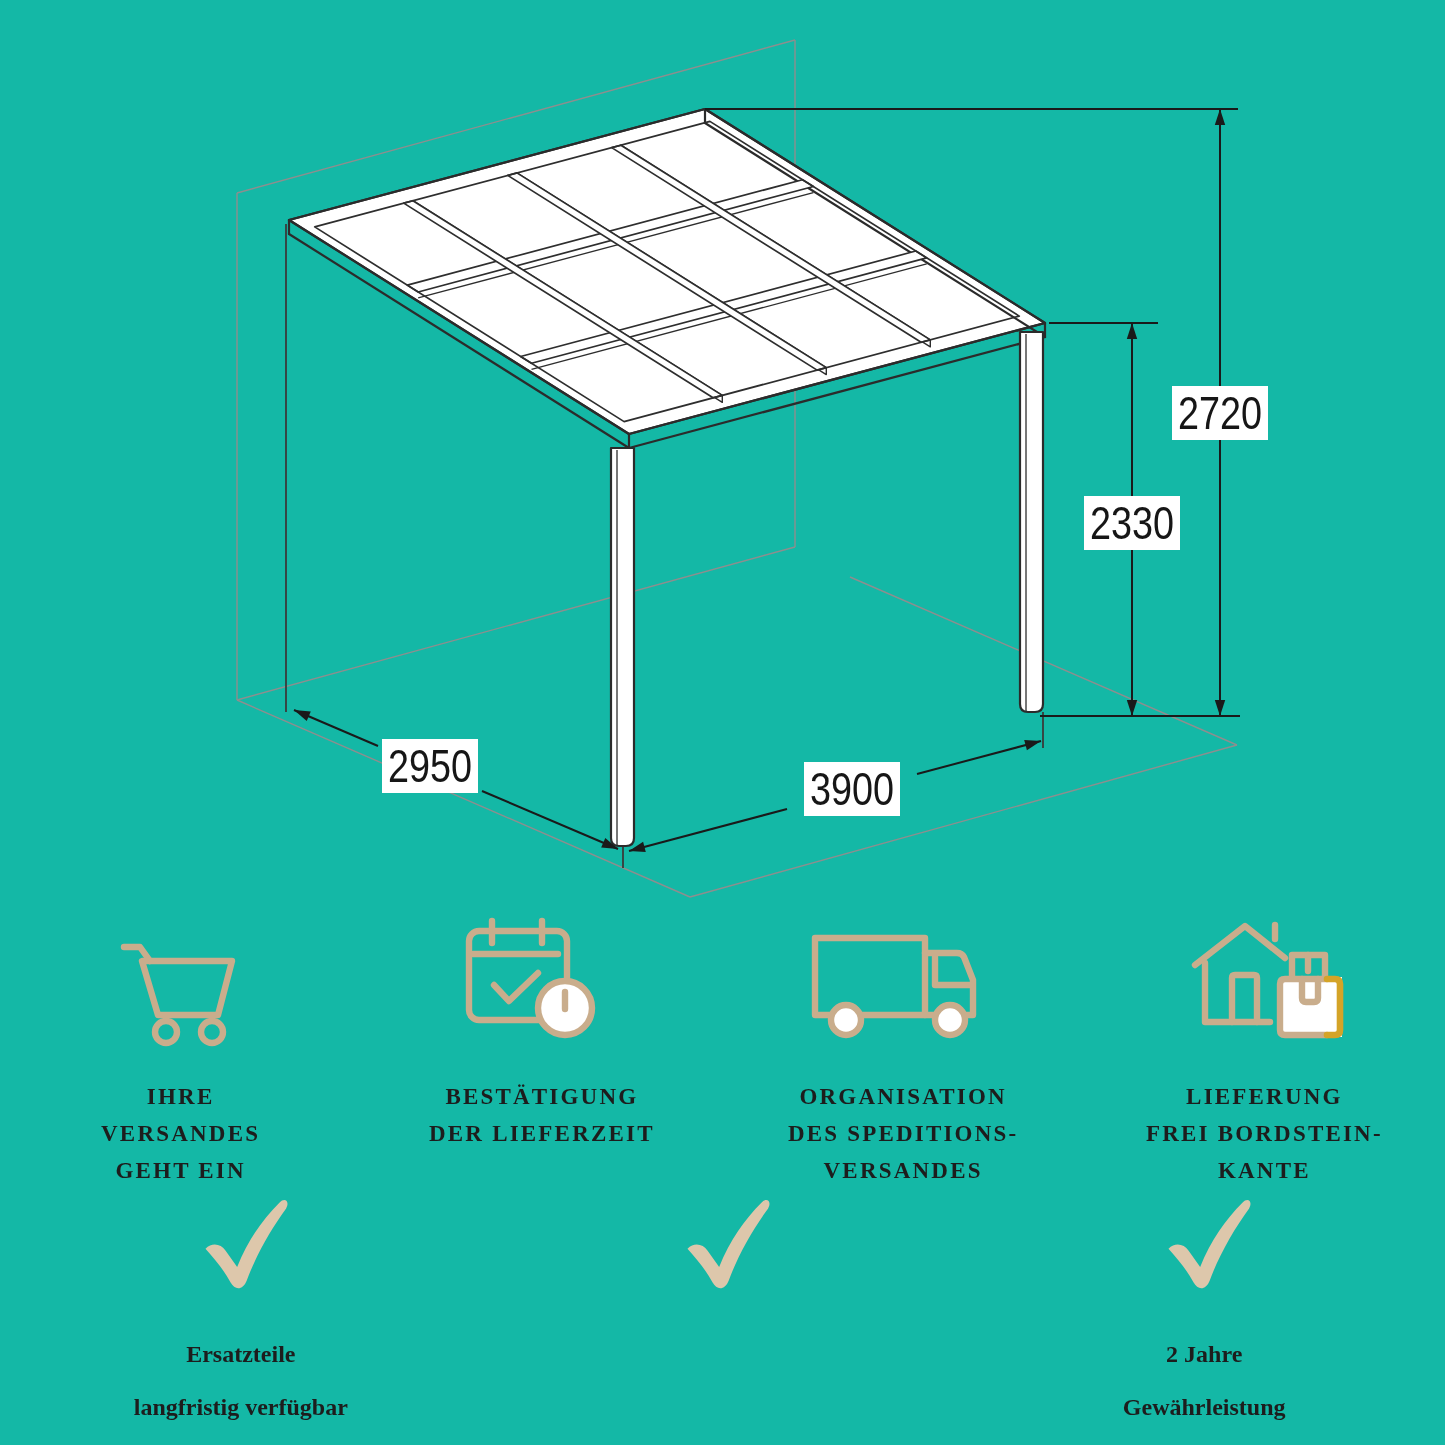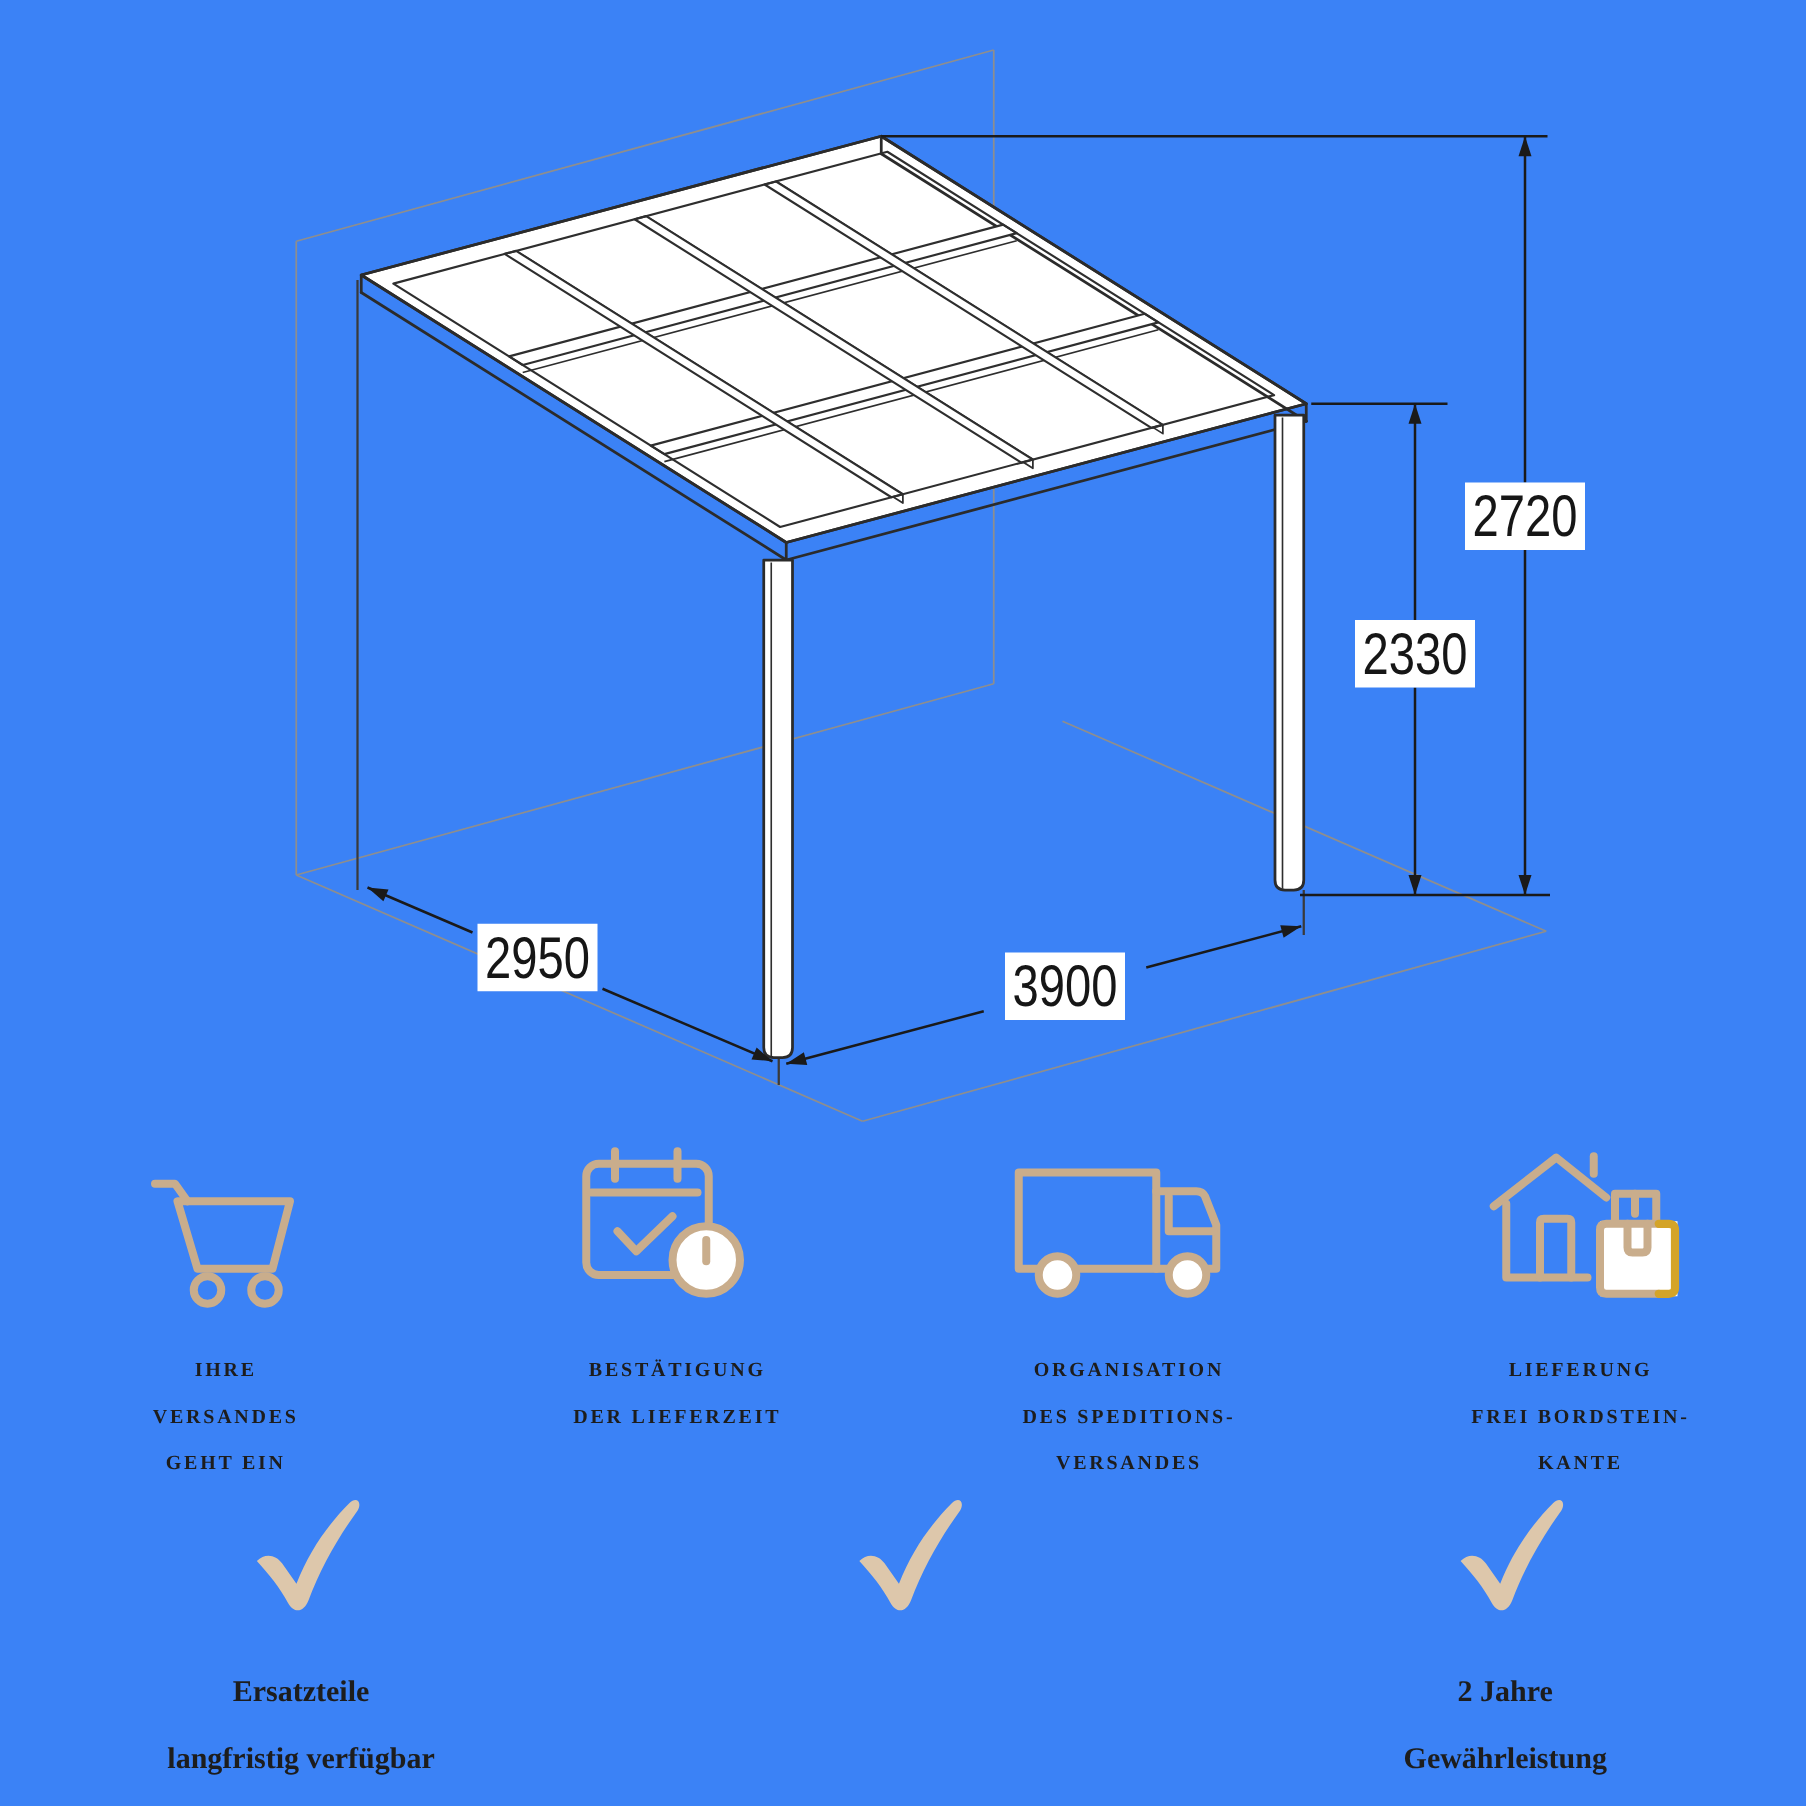--- a/index.html
+++ b/index.html
@@ -1,16 +1,16 @@
 <!DOCTYPE html>
 <html style="--icon: #c9ad8c; --gold: #d4a428; --check: #ddc7ab; --text: #1d1d1d;"><head>
 <meta charset="utf-8">
 <style>
   html,body{margin:0;padding:0;background:#ffffff;}
-  .canvas{position:relative;width:1445px;height:1445px;background:#3b82f6;overflow:hidden;
+  .canvas{position:relative;width:1445px;height:1445px;background:#14b8a6;overflow:hidden;
           font-family:"Liberation Serif",serif;}
   
   #pergola{position:absolute;top:0;left:0;}
   .thin{stroke:#8e8e8e;stroke-width:1.4;fill:none;}
   .mid{stroke:#3a3a3a;stroke-width:1.8;fill:none;}
   .main{stroke:#2b2b2b;stroke-width:2.2;fill:none;stroke-linecap:round;}
   .face{fill:#ffffff;stroke:#2b2b2b;stroke-width:2.2;stroke-linejoin:round;}
   .beam{fill:#ffffff;stroke:#2e2e2e;stroke-width:1.7;stroke-linejoin:round;}
   .beamside{fill:#ffffff;stroke:#2e2e2e;stroke-width:1.4;stroke-linejoin:round;}
   .lite{stroke:#2e2e2e;stroke-width:1.3;fill:none;}
@@ -23,21 +23,21 @@
   .dimtxt{font-family:"Liberation Sans",sans-serif;font-size:47px;fill:#161616;}
   
   .features{position:absolute;top:912px;left:0;width:1445px;display:flex;}
   .feature{flex:1;display:flex;flex-direction:column;align-items:center;}
   .icon-box{height:150px;display:flex;align-items:center;justify-content:center;}
   .icon-box svg{display:block;}
   .lineart{stroke:var(--icon);stroke-width:6.4;fill:none;stroke-linecap:round;stroke-linejoin:round;}
   .lineart-fill{stroke:var(--icon);stroke-width:6.4;fill:#ffffff;stroke-linecap:round;stroke-linejoin:round;}
   .goldart{stroke:var(--gold);stroke-width:6.6;fill:none;stroke-linecap:round;stroke-linejoin:round;}
   .whitefill{fill:#ffffff;stroke:none;}
-  .feature-label{margin-top:16px;text-align:center;font-size:16px;font-weight:600;
+  .feature-label{margin-top:16px;text-align:center;font-size:23px;font-weight:600;
                  letter-spacing:2.2px;line-height:37px;color:var(--text);}
   .feature-label span{display:block;white-space:nowrap;}
   
   .assurances{position:absolute;top:1192px;left:0;width:1445px;display:flex;}
   .assure{flex:1;display:flex;flex-direction:column;align-items:center;}
   .check{width:96px;height:100px;}
   .checkpath{fill:var(--check);stroke:none;}
   .assure-label{margin-top:36px;text-align:center;font-size:24px;font-weight:600;
                 line-height:53px;color:var(--text);}
   .assure-label span{display:block;white-space:nowrap;}

